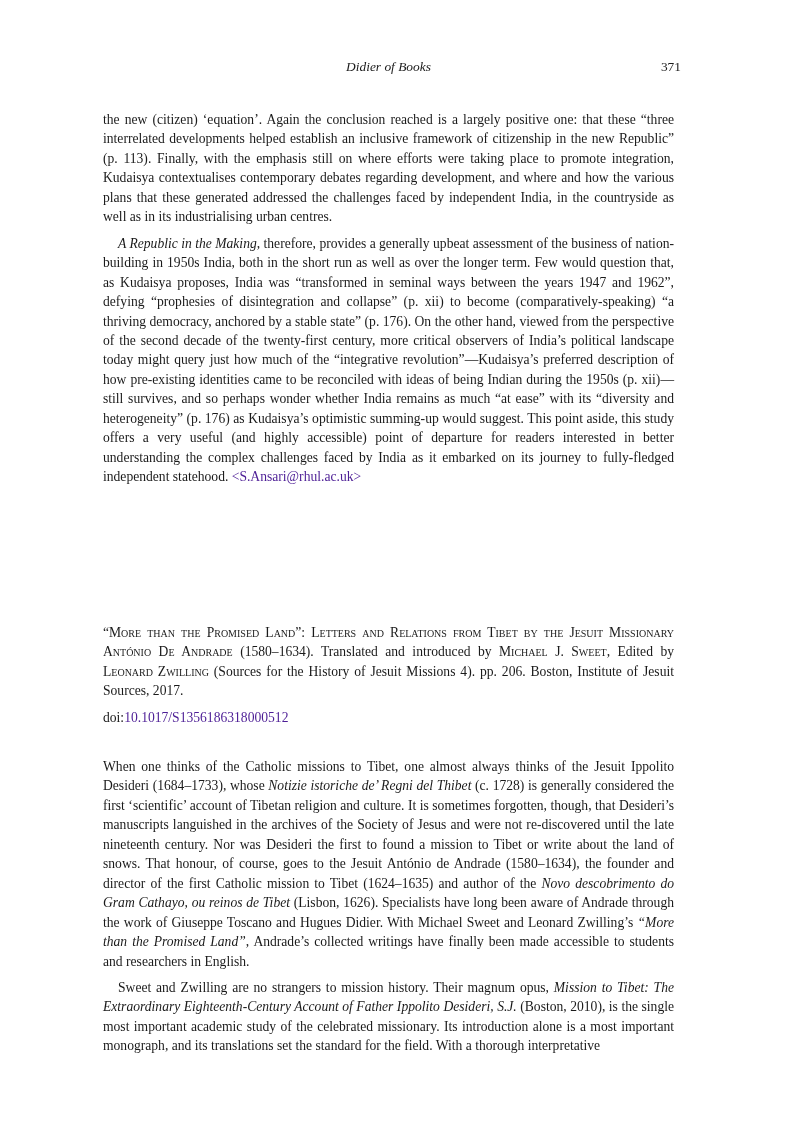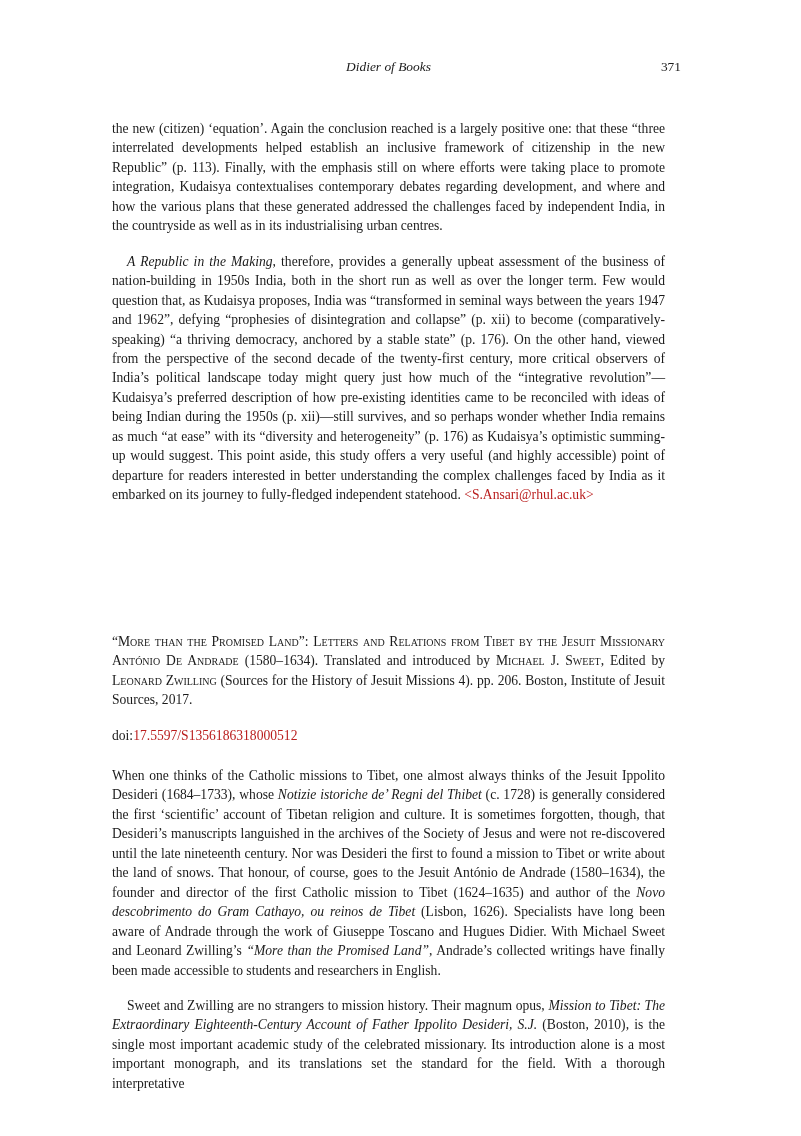--- a/index.html
+++ b/index.html
@@ -3,31 +3,31 @@
 <meta charset="utf-8">
 <style>
   html, body { margin: 0; padding: 0; background: #ffffff; }
   body { width: 801px; height: 1136px; position: relative; overflow: hidden;
          font-family: "Liberation Serif", "DejaVu Serif", serif; color: #1a1a1a; }
   .page { position: absolute; left: 96px; top: 0; width: 585px; }
   .running-head { position: absolute; top: 59px; left: 0; width: 585px; height: 20px;
                   font-size: 13.4px; }
   .running-head .title { position: absolute; left: 0; right: 0; text-align: center; font-style: italic; }
   .running-head .folio { position: absolute; right: 0; }
-  p { margin: 16px; font-size: 13.6px; line-height: 19.45px; text-align: justify; hyphens: manual; }
+  p { margin: 7px; font-size: 13.6px; line-height: 19.45px; text-align: justify; hyphens: manual; }
   p.indent { text-indent: 15px; }
   .block1 { position: absolute; top: 103px; left: 0; width: 585px; }
   .sig { position: absolute; top: 497px; right: 0; text-align: right; font-size: 13.6px; line-height: 21px; }
   .sig .name { font-variant: small-caps; letter-spacing: 0.3px; }
   .sig .affil { font-style: italic; }
   .citation { position: absolute; top: 616px; left: 0; width: 585px; }
   .citation p { text-align: justify; }
   .sc { font-variant: small-caps; }
   .doi { text-align: left !important; }
-  a, .link { color: #b91c1c; text-decoration: none; }
+  a, .link { color: #4c1d95; text-decoration: none; }
   .block2 { position: absolute; top: 750px; left: 0; width: 585px; }
   em { font-style: italic; }
 </style>
 </head>
 <body>
 
 <div class="page">
 
   <div class="running-head">
     <span class="title">Didier of Books</span>
@@ -41,21 +41,21 @@
     <p class="indent">
       <em>A Republic in the Making</em><span>, therefore, provides a generally upbeat assessment of the business of nation-building in 1950s India, both in the short run as well as over the longer term. Few would question that, as Kudaisya proposes, India was “transformed in seminal ways between the years 1947 and 1962”, defying “prophesies of disintegration and collapse” (p. xii) to become (comparatively-speaking) “a thriving democracy, anchored by a stable state” (p. 176). On the other hand, viewed from the perspective of the second decade of the twenty-first century, more critical observers of India’s political landscape today might query just how much of the “integrative revolution”—Kudaisya’s preferred description of how pre-existing identities came to be reconciled with ideas of being Indian during the 1950s (p. xii)—still survives, and so perhaps wonder whether India remains as much “at ease” with its “diversity and heterogeneity” (p. 176) as Kudaisya’s optimistic summing-up would suggest. This point aside, this study offers a very useful (and highly accessible) point of departure for readers interested in better understanding the complex challenges faced by India as it embarked on its journey to fully-fledged independent statehood. </span><span class="link"><span>&lt;</span><span>S.Ansari@rhul.ac.uk</span><span>&gt;</span></span>
     </p>
   </div>
 
   <div class="sig">
   </div>
 
   <div class="citation">
     <p><span class="sc">“More than the Promised Land”: Letters and Relations from Tibet by the Jesuit Missionary António De Andrade</span><span> (1580–1634). Translated and introduced by </span><span class="sc">Michael J. Sweet</span><span>, Edited by </span><span class="sc">Leonard Zwilling</span><span> (Sources for the History of Jesuit Missions 4). pp. 206. Boston, Institute of Jesuit Sources, 2017.</span></p>
-    <p class="doi"><span>doi:</span><span class="link">17.5597/S1356186318000512</span></p>
+    <p class="doi"><span>doi:</span><span class="link">10.1017/S1356186318000512</span></p>
   </div>
 
   <div class="block2">
     <p><span>When one thinks of the Catholic missions to Tibet, one almost always thinks of the Jesuit Ippolito Desideri (1684–1733), whose </span><em>Notizie istoriche de’ Regni del Thibet</em><span> (c. 1728) is generally considered the first ‘scientific’ account of Tibetan religion and culture. It is sometimes forgotten, though, that Desideri’s manuscripts languished in the archives of the Society of Jesus and were not re-discovered until the late nineteenth century. Nor was Desideri the first to found a mission to Tibet or write about the land of snows. That honour, of course, goes to the Jesuit António de Andrade (1580–1634), the founder and director of the first Catholic mission to Tibet (1624–1635) and author of the </span><em>Novo descobrimento do Gram Cathayo, ou reinos de Tibet</em><span> (Lisbon, 1626). Specialists have long been aware of Andrade through the work of Giuseppe Toscano and Hugues Didier. With Michael Sweet and Leonard Zwilling’s </span><em>“More than the Promised Land”</em><span>, Andrade’s collected writings have finally been made accessible to students and researchers in English.</span></p>
     <p class="indent"><span>Sweet and Zwilling are no strangers to mission history. Their magnum opus, </span><em>Mission to Tibet: The Extraordinary Eighteenth-Century Account of Father Ippolito Desideri, S.J.</em><span> (Boston, 2010), is the single most important academic study of the celebrated missionary. Its introduction alone is a most important monograph, and its translations set the standard for the field. With a thorough interpretative</span></p>
   </div>
 
 </div>
 
 </body></html>

